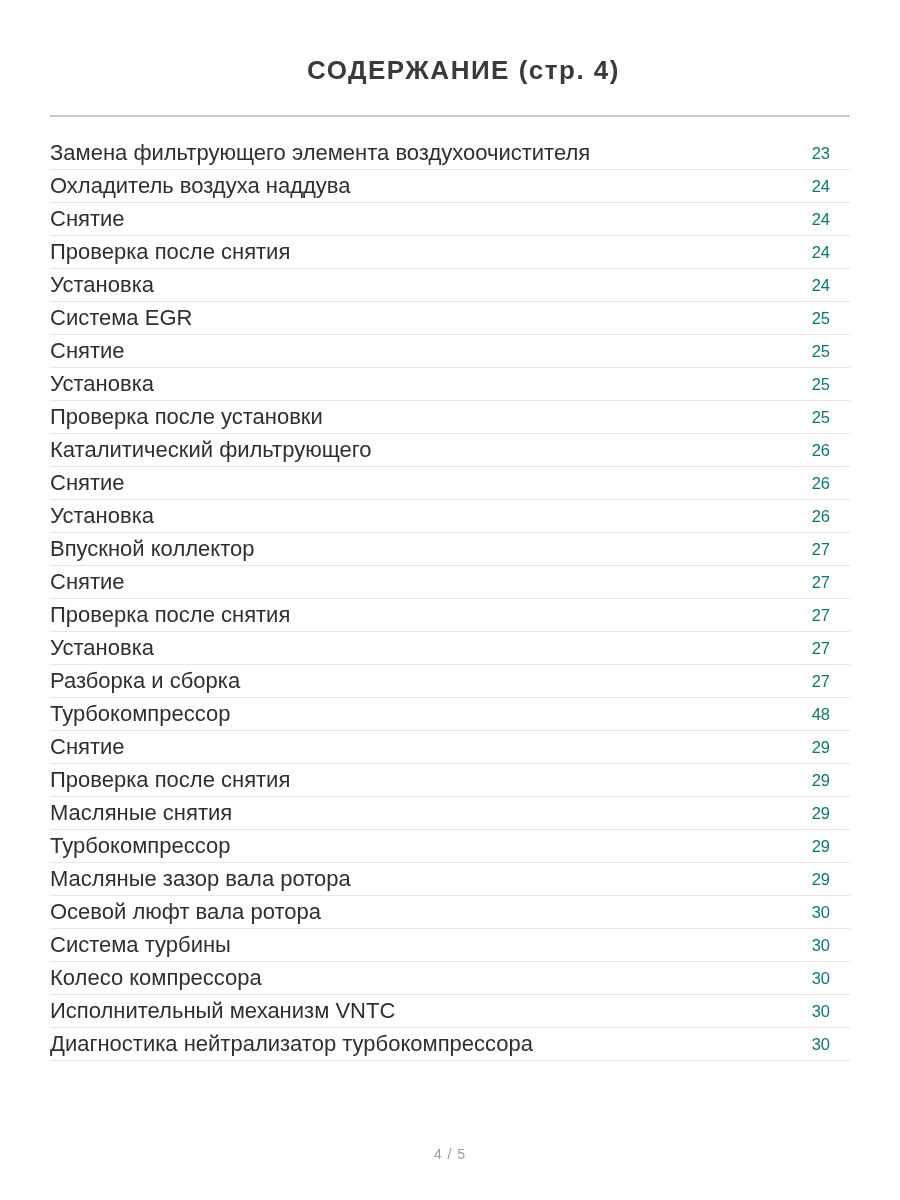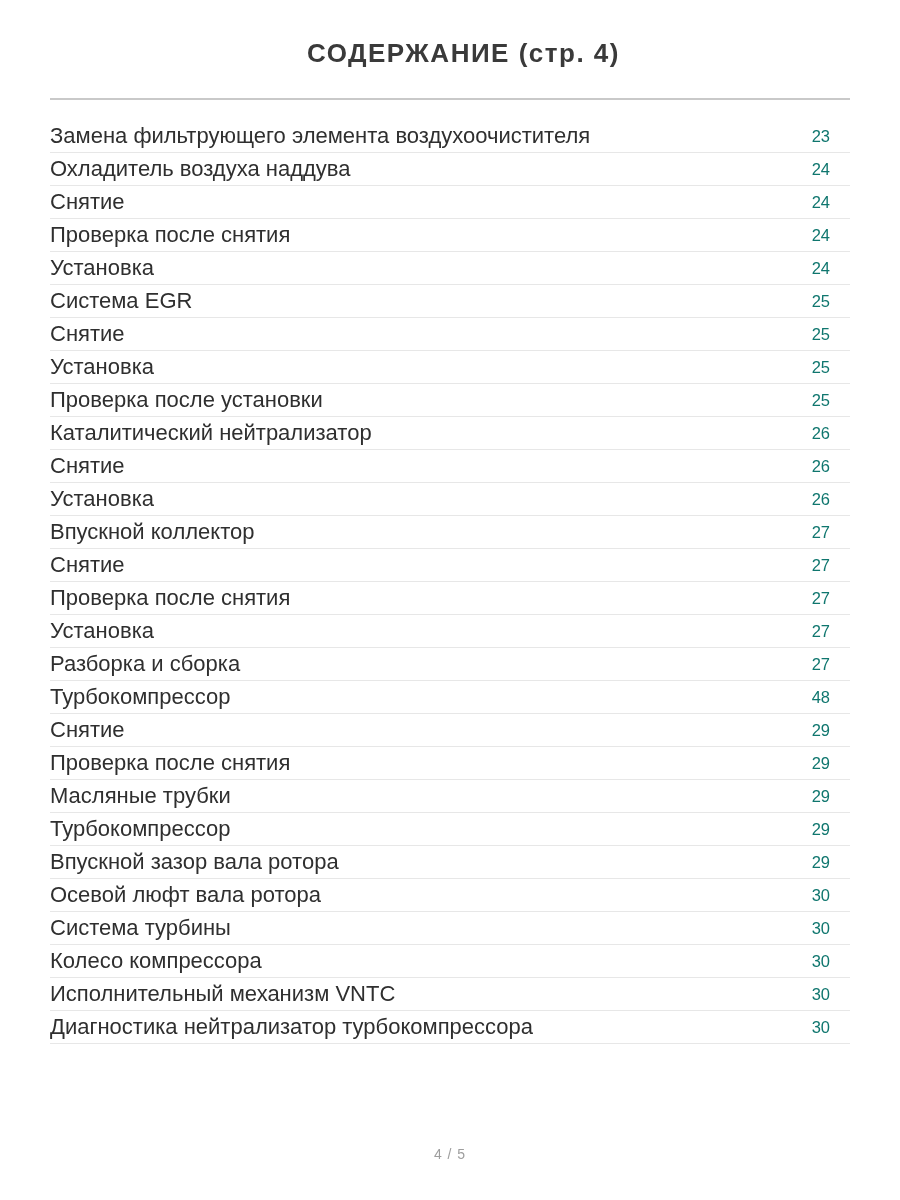--- a/index.html
+++ b/index.html
@@ -11,21 +11,21 @@
     font-family: "Liberation Sans", "DejaVu Sans", sans-serif;
   }
   .page {
     position: relative;
     width: 900px;
     height: 1200px;
     overflow: hidden;
     background: #ffffff;
   }
   .title {
-    margin: 0;
+    margin: 17px;
     padding-top: 38px;
     line-height: 30px;
     text-align: center;
     font-size: 26px;
     font-weight: 700;
     letter-spacing: 1.5px;
     color: #3a3a3a;
     padding-left: 27px;
   }
   .rule {
@@ -116,21 +116,21 @@
     <span class="toc-label">Установка</span>
     <span class="toc-page">25</span>
   </div>
 
   <div class="toc-row">
     <span class="toc-label">Проверка после установки</span>
     <span class="toc-page">25</span>
   </div>
 
   <div class="toc-row">
-    <span class="toc-label">Каталитический нейтрализатор</span>
+    <span class="toc-label">Каталитический фильтрующего</span>
     <span class="toc-page">26</span>
   </div>
 
   <div class="toc-row">
     <span class="toc-label">Снятие</span>
     <span class="toc-page">26</span>
   </div>
 
   <div class="toc-row">
     <span class="toc-label">Установка</span>
@@ -171,31 +171,31 @@
     <span class="toc-label">Снятие</span>
     <span class="toc-page">29</span>
   </div>
 
   <div class="toc-row">
     <span class="toc-label">Проверка после снятия</span>
     <span class="toc-page">29</span>
   </div>
 
   <div class="toc-row">
-    <span class="toc-label">Масляные трубки</span>
+    <span class="toc-label">Масляные снятия</span>
     <span class="toc-page">29</span>
   </div>
 
   <div class="toc-row">
     <span class="toc-label">Турбокомпрессор</span>
     <span class="toc-page">29</span>
   </div>
 
   <div class="toc-row">
-    <span class="toc-label">Впускной зазор вала ротора</span>
+    <span class="toc-label">Масляные зазор вала ротора</span>
     <span class="toc-page">29</span>
   </div>
 
   <div class="toc-row">
     <span class="toc-label">Осевой люфт вала ротора</span>
     <span class="toc-page">30</span>
   </div>
 
   <div class="toc-row">
     <span class="toc-label">Система турбины</span>

